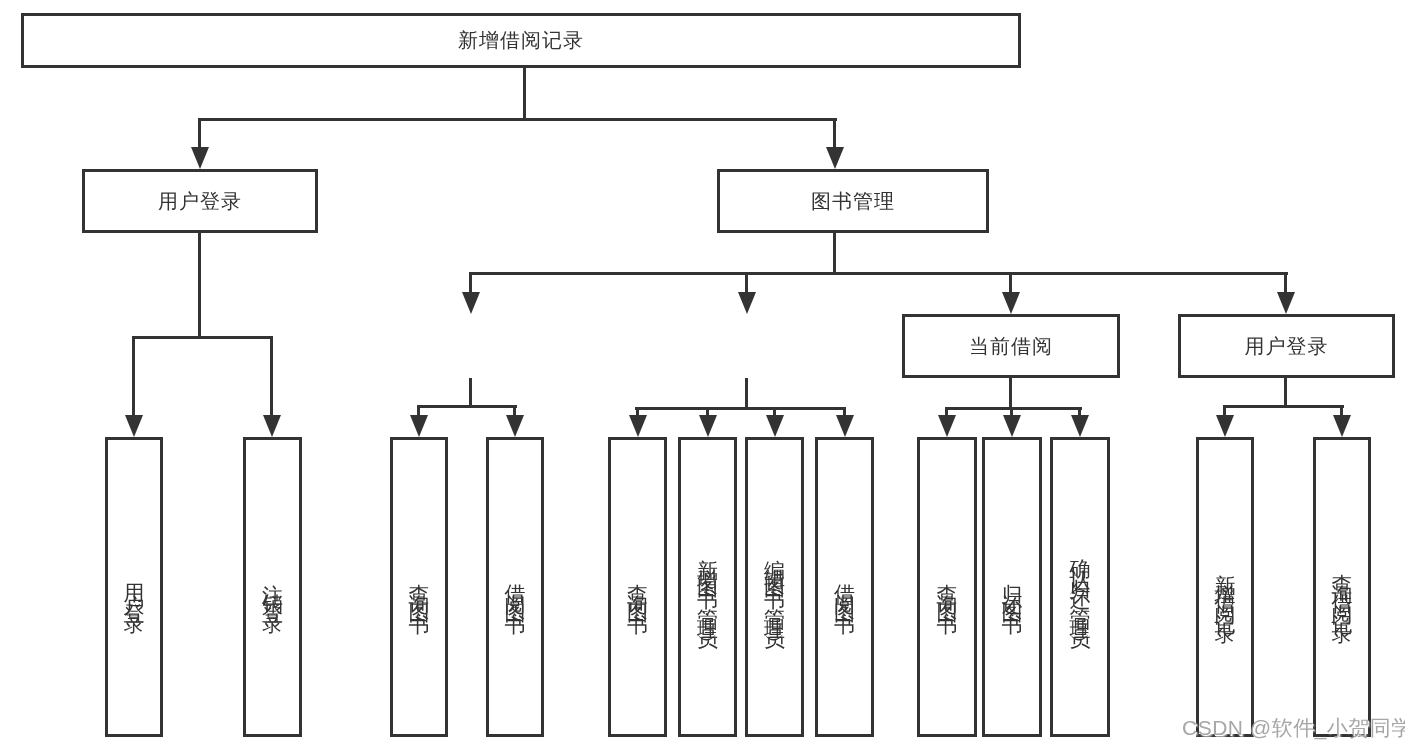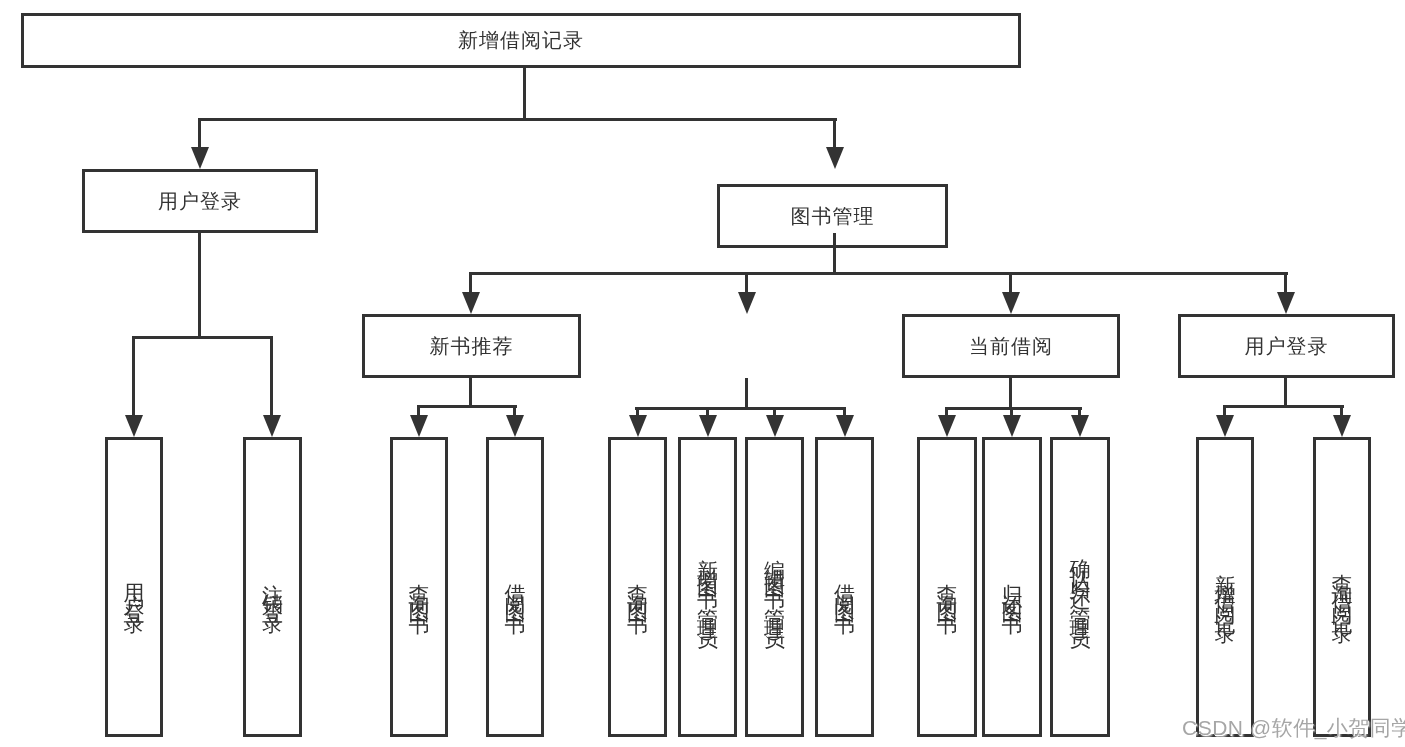--- a/index.html
+++ b/index.html
@@ -71,27 +71,24 @@
 
 <div class="canvas">
 
   <div class="box" style="left:21px;top:13px;width:1000px;height:55px">
     <span>新增借阅记录</span>
   </div>
 
   <div class="box" style="left:82px;top:169px;width:236px;height:64px">
     <span>用户登录</span>
   </div>
-  <div class="box" style="left:717px;top:184px;width:231px;height:64px">
+  <div class="box" style="left:717px;top:169px;width:272px;height:64px">
     <span>图书管理</span>
   </div>
 
-  <div class="box" style="left:362px;top:314px;width:219px;height:64px">
-    <span>新书推荐</span>
-  </div>
   <div class="box" style="left:902px;top:314px;width:218px;height:64px">
     <span>当前借阅</span>
   </div>
   <div class="box" style="left:1178px;top:314px;width:217px;height:64px">
     <span>用户登录</span>
   </div>
 
   <div class="box vbox" style="left:105px;top:437px;width:58px;height:300px">
     <span>用户登录</span>
   </div>

